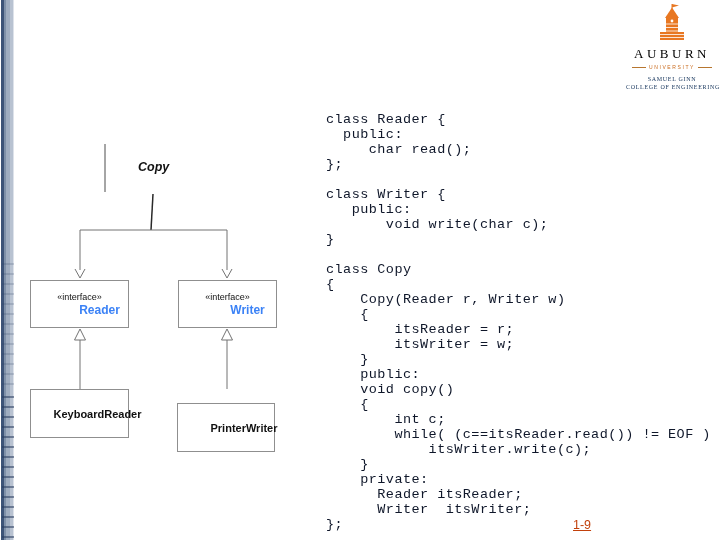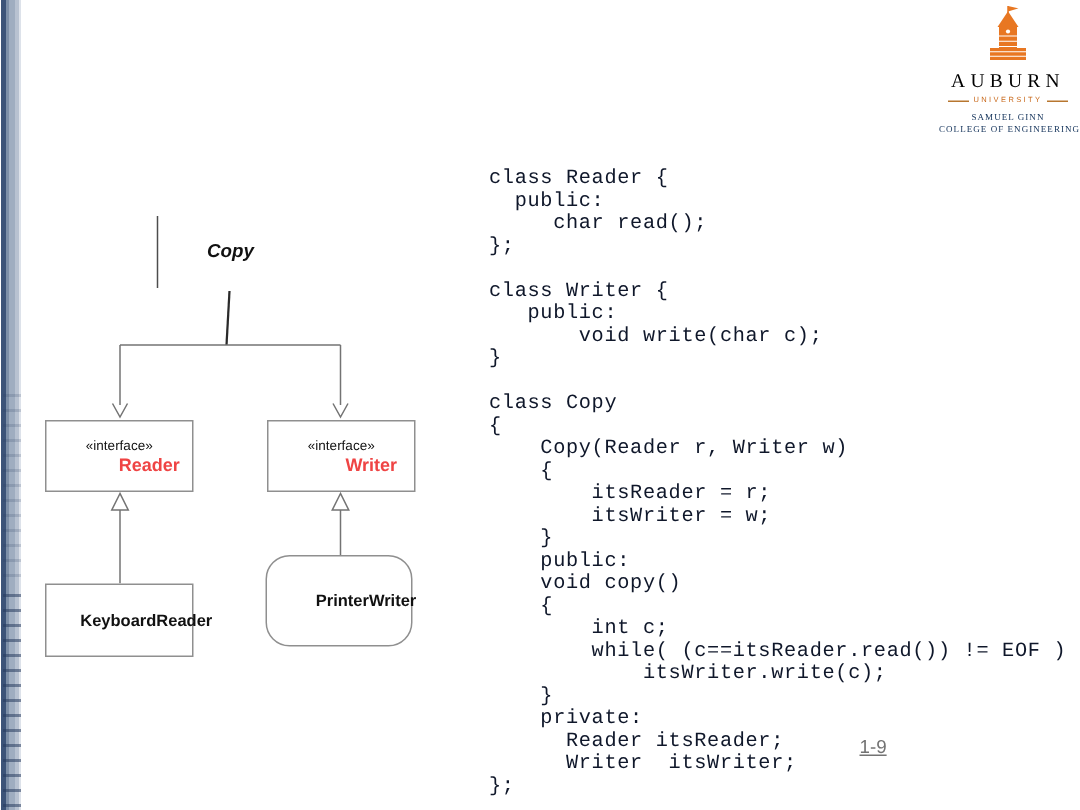--- a/index.html
+++ b/index.html
@@ -55,34 +55,34 @@
 
   
   .connector-svg { position:absolute; left:0; top:0; pointer-events:none; }
   .uml-box {
     position:absolute; box-sizing:border-box;
     border:1px solid #8f8f8f; background:#fff;
     display:flex; flex-direction:column; align-items:center; justify-content:center;
     text-align:left;
   }
   .uml-box .stereotype { font-size:9px; color:#111; line-height:11px; }
-  .uml-box .cls-name   { font-size:12px; font-weight:bold; color:#ef4444; line-height:14px;margin-left:40px; }
+  .uml-box .cls-name   { font-size:12px; font-weight:bold; color:#3b82f6; line-height:14px;margin-left:40px; }
   .uml-box .cls-name-only { font-size:11px; font-weight:bold; color:#111;padding-left:36px; }
   .copy-label { position:absolute; left:138px; top:160px; font-size:12.5px; font-weight:bold; color:#111;font-style:italic; }
 
   
   .code {
     position:absolute; left:310px; top:96px; margin:16px;
     font-family:"Liberation Mono","DejaVu Sans Mono",monospace;
     font-size:13.5px; line-height:15px; letter-spacing:0.45px;
     color:#0f172a; white-space:pre;
   }
 
   
-  .page-number { position:absolute; left:573px; top:491px; font-size:12.5px; color:#737373;text-decoration:underline; }
+  .page-number { position:absolute; left:573px; top:518px; font-size:12.5px; color:#c2410c;text-decoration:underline; }
 </style>
 </head>
 <body>
 
 <div class="slide">
 
   <div class="left-strip"></div>
   <div class="strip-dashes-faint"></div>
   <div class="strip-dashes-strong"></div>
 
@@ -139,21 +139,21 @@
     <div class="stereotype">«interface»</div>
     <div class="cls-name">Reader</div>
   </div>
   <div class="uml-box" style="left:178px; top:280px; width:99px; height:48px;">
     <div class="stereotype">«interface»</div>
     <div class="cls-name">Writer</div>
   </div>
   <div class="uml-box" style="left:30px; top:389px; width:99px; height:49px;">
     <div class="cls-name-only">KeyboardReader</div>
   </div>
-  <div class="uml-box" style="left:177px; top:370px; width:98px; height:61px;border-radius:16px;">
+  <div class="uml-box" style="left:177px; top:403px; width:98px; height:49px;">
     <div class="cls-name-only">PrinterWriter</div>
   </div>
 
   <pre class="code">class Reader {
   public:
      char read();
 };
 
 class Writer {
    public:

